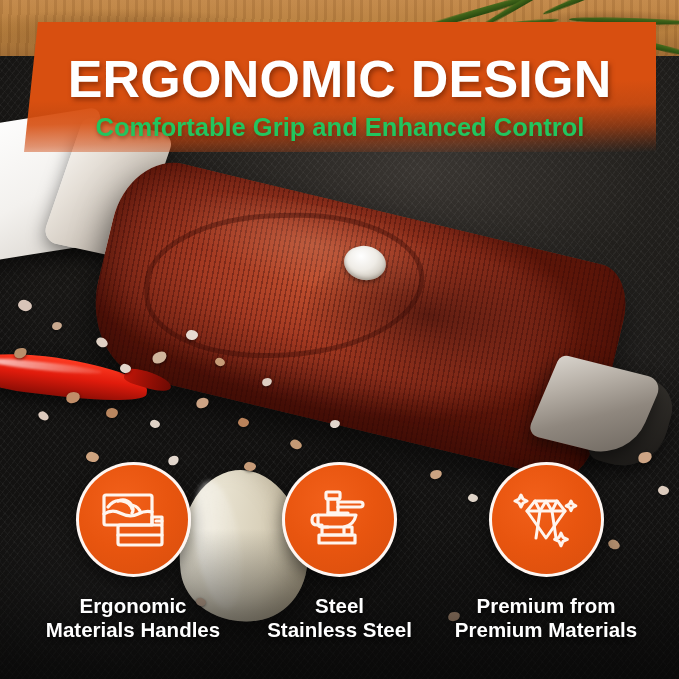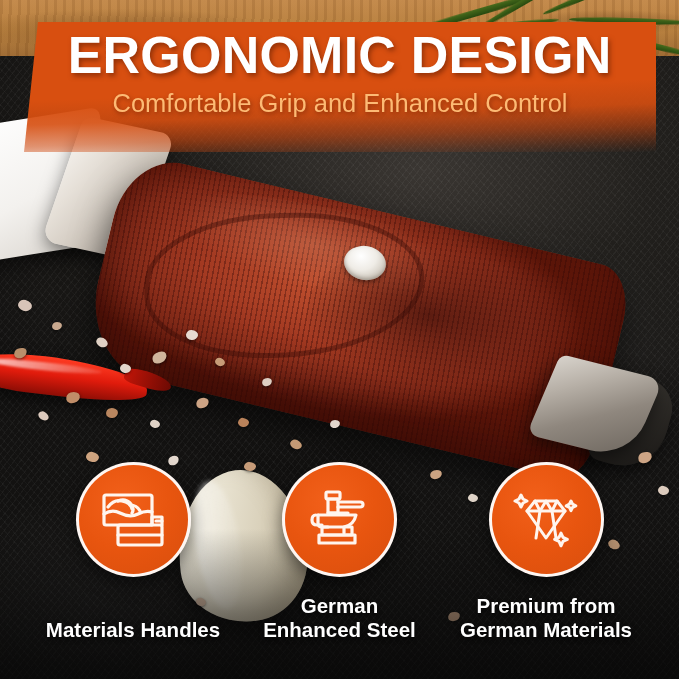--- a/index.html
+++ b/index.html
@@ -220,39 +220,39 @@
         rgba(207,72,14,.58) 82%,
         rgba(200,68,14,.22) 93%,
         rgba(196,66,12,0) 100%);
     clip-path: polygon(2.2% 0%, 100% 0%, 100% 100%, 0% 100%);
   }
   .banner-text {
     position: absolute;
     left: 24px; top: 22px; width: 632px; height: 130px;
     display: flex; flex-direction: column;
     align-items: center; justify-content: flex-start;
-    padding-top: 8px;
+    padding-top: 32px;
     box-sizing: border-box;
     pointer-events: none;
   }
   .headline {
     color: #fff;
     font-size: 51px;
     font-weight: 700;
     letter-spacing: .2px;
     line-height: 1.02;
     text-transform: uppercase;
     text-shadow: 2px 3px 5px rgba(90,25,0,.55);
     transform: scaleX(1.02);
     white-space: nowrap;
   }
   .subhead {
-    color: #fdba74;
+    color: #22c55e;
     font-size: 25.5px;
-    font-weight: 400;
+    font-weight: 700;
     line-height: 1.1;
     margin-top: 7px;
     text-shadow: 1px 2px 4px rgba(90,25,0,.55);
     white-space: nowrap;
   }
 
   
   .features {
     position: absolute;
     left: 0; top: 462px; width: 679px; height: 205px;
@@ -388,58 +388,58 @@
           <path d="M8 16 q6 -8 14 -6 q9 2 10 8"></path>
           <path d="M18 10 q7 -3 12 2 q5 5 2 10"></path>
           <path d="M30 14 q7 0 10 6"></path>
           <rect x="18" y="34" width="44" height="20" rx="2"></rect>
           <path d="M18 44 h44"></path>
           <path d="M52 34 v-8 h10 v8"></path>
           <path d="M56 30 h6"></path>
         </svg>
       </div>
       <div class="feature-label">
-        <br>
+        <span>Ergonomic</span><br>
         <span>Materials Handles</span>
       </div>
     </div>
 
     <div class="feature">
       <div class="badge">
         <svg width="64" height="62" viewBox="0 0 64 62" fill="none" stroke="#FFF5EE" stroke-width="3.2" stroke-linecap="round" stroke-linejoin="round">
           <rect x="18" y="3" width="14" height="7" rx="1.5"></rect>
           <rect x="20" y="10" width="10" height="14"></rect>
           <path d="M30 13 h22 q3 0 3 2.5 T52 18 H30"></path>
           <path d="M10 26 h38 q-2 10 -12 12 v6"></path>
           <path d="M10 26 v8 q0 4 4 4 h6"></path>
           <path d="M8 26 q-4 0 -4 5 t5 5 h5"></path>
           <path d="M14 38 h30 v8 H14 z"></path>
           <path d="M11 46 h36 v8 H11 z"></path>
           <path d="M20 24 h20"></path>
         </svg>
       </div>
       <div class="feature-label">
-        <span>German</span><br>
-        <span>Enhanced Steel</span>
+        <span>Steel</span><br>
+        <span>Stainless Steel</span>
       </div>
     </div>
 
     <div class="feature">
       <div class="badge">
         <svg width="66" height="62" viewBox="0 0 66 62" fill="none" stroke="#FFF5EE" stroke-width="3" stroke-linecap="round" stroke-linejoin="round">
           <path d="M14 22 L22 12 h22 l8 10 -19 27 z"></path>
           <path d="M14 22 h38"></path>
           <path d="M22 12 l5 10 -4 27"></path>
           <path d="M44 12 l-5 10 4 27"></path>
           <path d="M27 22 l6 -10 6 10"></path>
           <path d="M8 6 l2 4 4 2 -4 2 -2 4 -2 -4 -4 -2 4 -2 z"></path>
           <path d="M58 12 l1.6 3.2 3.2 1.6 -3.2 1.6 -1.6 3.2 -1.6 -3.2 -3.2 -1.6 3.2 -1.6 z"></path>
           <path d="M48 44 l2 4.4 4.4 2 -4.4 2 -2 4.4 -2 -4.4 -4.4 -2 4.4 -2 z"></path>
         </svg>
       </div>
       <div class="feature-label">
         <span>Premium from</span><br>
-        <span>German Materials</span>
+        <span>Premium Materials</span>
       </div>
     </div>
 
   </div>
 </div>
 
 </body></html>

